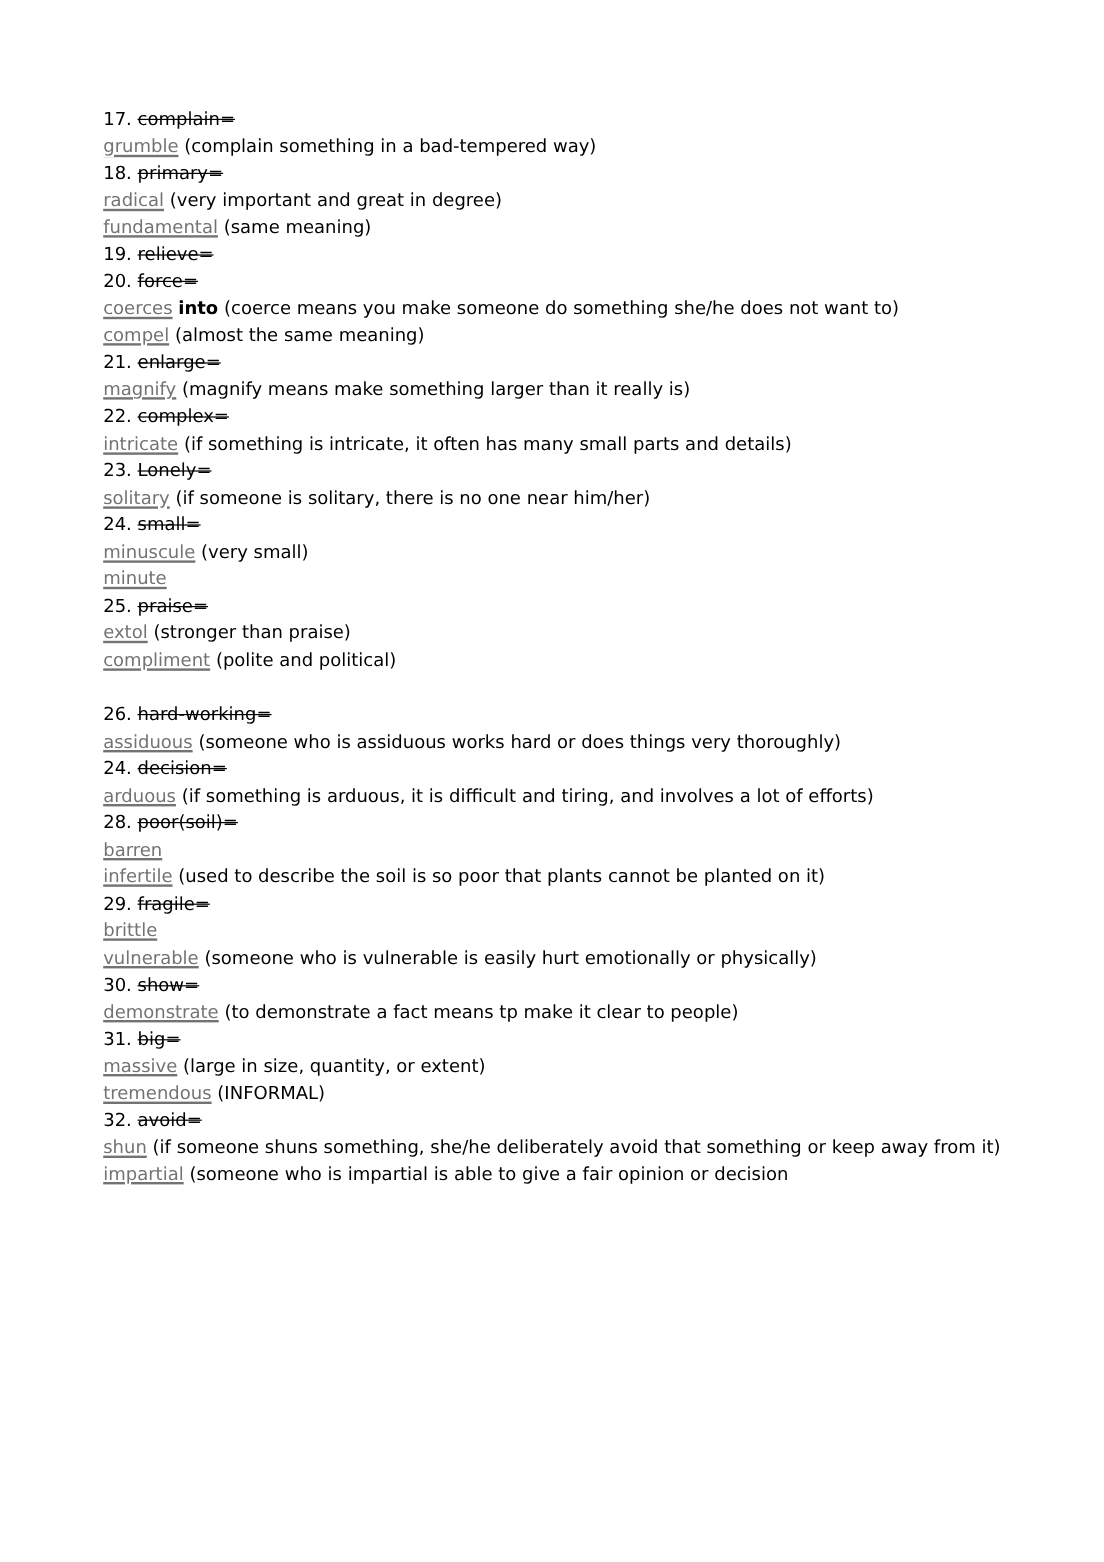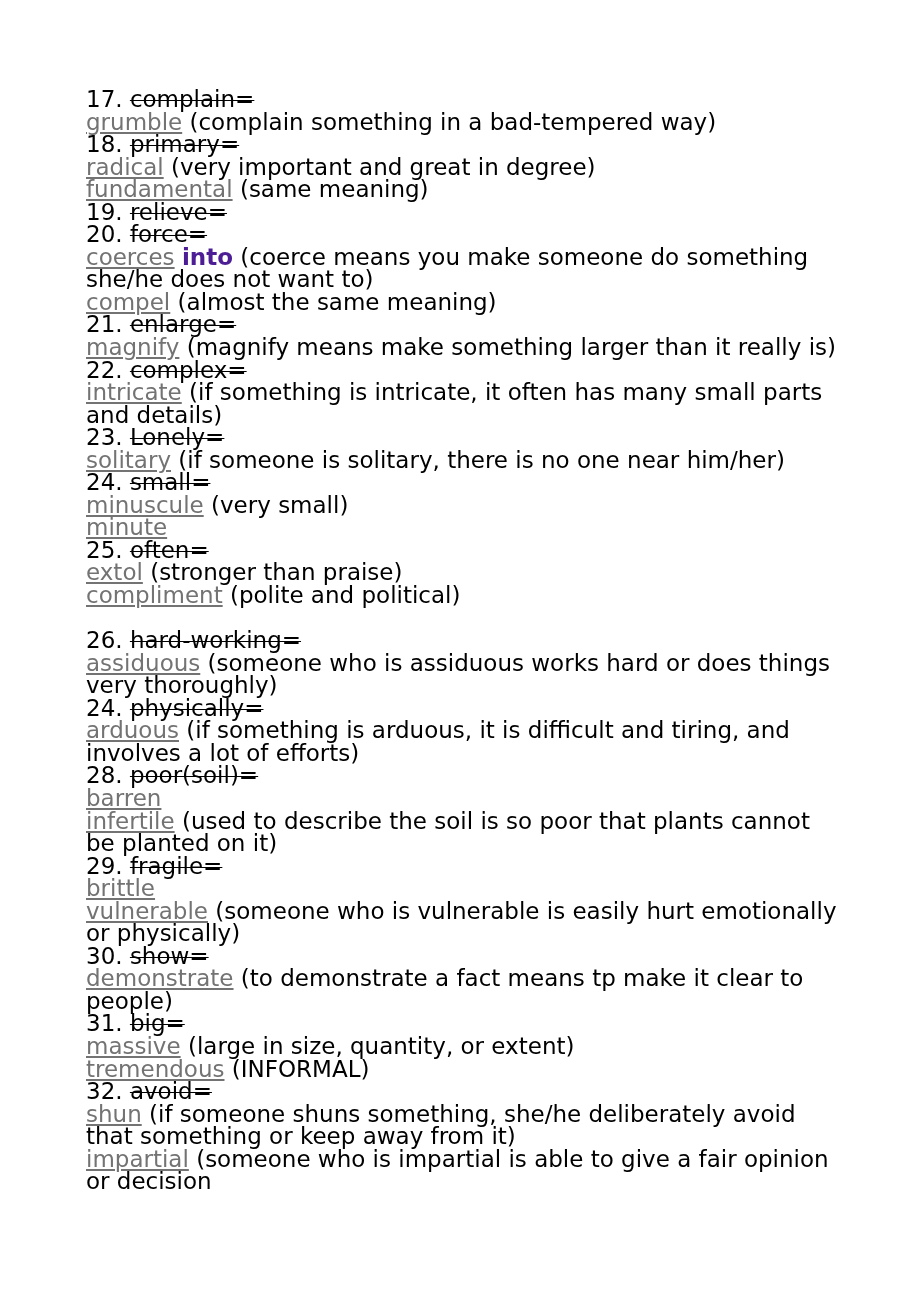--- a/index.html
+++ b/index.html
@@ -16,21 +16,21 @@
   .page {
     position: relative;
     width: 920px;
     height: 1302px;
     background: #ffffff;
     box-sizing: border-box;
     padding: 88px 84px 0 86px;
     overflow: hidden;
   }
   .doc-body {
-    font-size: 23px;
+    font-size: 15px;
     line-height: 22.55px;
     color: #000000;
     width: 752px;
   }
   .line {
     white-space: normal;
     word-wrap: break-word;
   }
   .blank-line {
     height: 22.55px;
@@ -47,21 +47,21 @@
   
   .syn {
     color: #737373;
     font-weight: normal;
     text-decoration: underline;
     text-decoration-thickness: 1.6px;
     text-underline-offset: 1.5px;
   }
   
   .particle {
-    color: #4c1d95;
+    color: #000000;
     font-weight: bold;
   }
   .gloss {
     color: #000000;
     margin-top: 48px;
   }
 </style>
 </head>
 <body>
 
@@ -78,27 +78,27 @@
       <div class="line"><span class="syn">compel</span> <span class="gloss">(almost the same meaning)</span></div>
       <div class="line"><span class="entry-num">21.</span> <span class="headword">enlarge=</span></div>
       <div class="line"><span class="syn">magnify</span> <span class="gloss">(magnify means make something larger than it really is)</span></div>
       <div class="line"><span class="entry-num">22.</span> <span class="headword">complex=</span></div>
       <div class="line"><span class="syn">intricate</span> <span class="gloss">(if something is intricate, it often has many small parts and details)</span></div>
       <div class="line"><span class="entry-num">23.</span> <span class="headword">Lonely=</span></div>
       <div class="line"><span class="syn">solitary</span> <span class="gloss">(if someone is solitary, there is no one near him/her)</span></div>
       <div class="line"><span class="entry-num">24.</span> <span class="headword">small=</span></div>
       <div class="line"><span class="syn">minuscule</span> <span class="gloss">(very small)</span></div>
       <div class="line"><span class="syn">minute </span></div>
-      <div class="line"><span class="entry-num">25.</span> <span class="headword">often=</span></div>
+      <div class="line"><span class="entry-num">25.</span> <span class="headword">praise=</span></div>
       <div class="line"><span class="syn">extol</span> <span class="gloss">(stronger than praise)</span></div>
       <div class="line"><span class="syn">compliment</span> <span class="gloss">(polite and political)</span></div>
       <div class="blank-line"></div>
       <div class="line"><span class="entry-num">26.</span> <span class="headword">hard-working=</span></div>
       <div class="line"><span class="syn">assiduous</span> <span class="gloss">(someone who is assiduous works hard or does things very thoroughly)</span></div>
-      <div class="line"><span class="entry-num">24.</span> <span class="headword">physically=</span></div>
+      <div class="line"><span class="entry-num">24.</span> <span class="headword">decision=</span></div>
       <div class="line"><span class="syn">arduous</span> <span class="gloss">(if something is arduous, it is difficult and tiring, and involves a lot of efforts)</span></div>
       <div class="line"><span class="entry-num">28.</span> <span class="headword">poor(soil)=</span></div>
       <div class="line"><span class="syn">barren</span></div>
       <div class="line"><span class="syn">infertile</span> <span class="gloss">(used to describe the soil is so poor that plants cannot be planted on it)</span></div>
       <div class="line"><span class="entry-num">29.</span> <span class="headword">fragile=</span></div>
       <div class="line"><span class="syn">brittle</span></div>
       <div class="line"><span class="syn">vulnerable</span> <span class="gloss">(someone who is vulnerable is easily hurt emotionally or physically)</span></div>
       <div class="line"><span class="entry-num">30.</span> <span class="headword">show=</span></div>
       <div class="line"><span class="syn">demonstrate</span> <span class="gloss">(to demonstrate a fact means tp make it clear to people)</span></div>
       <div class="line"><span class="entry-num">31.</span> <span class="headword">big=</span></div>

